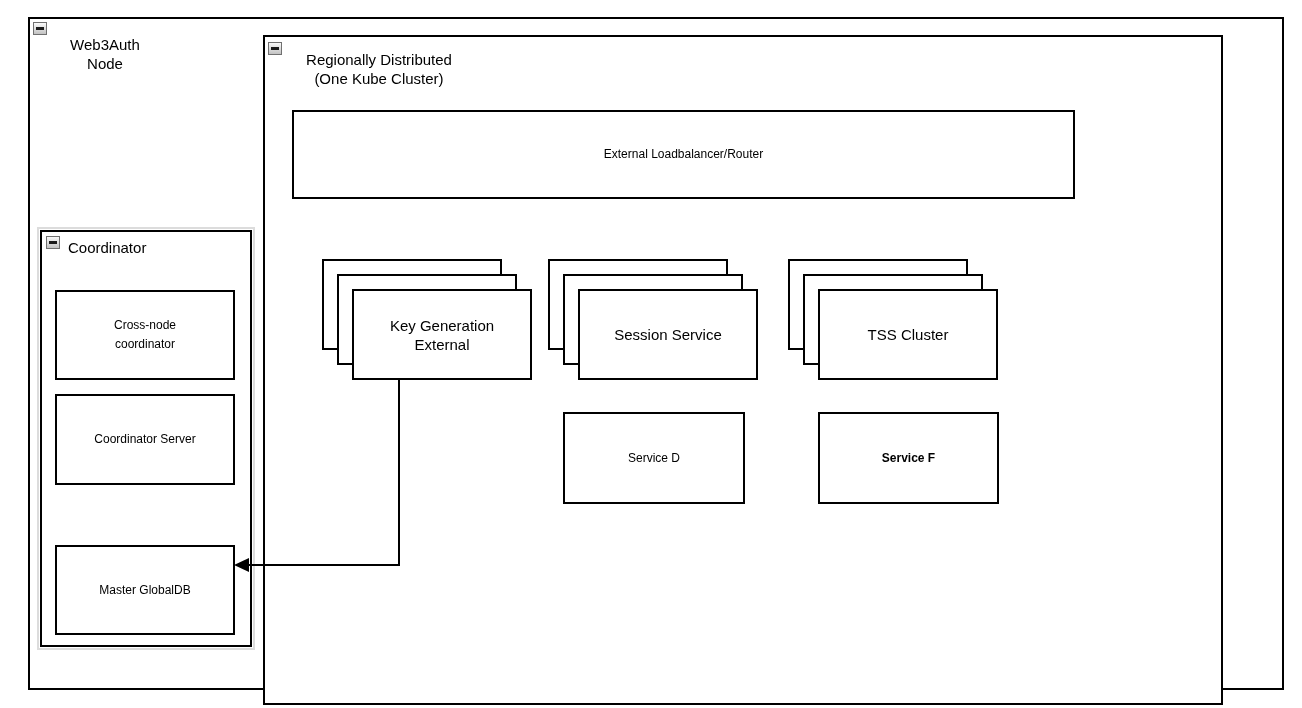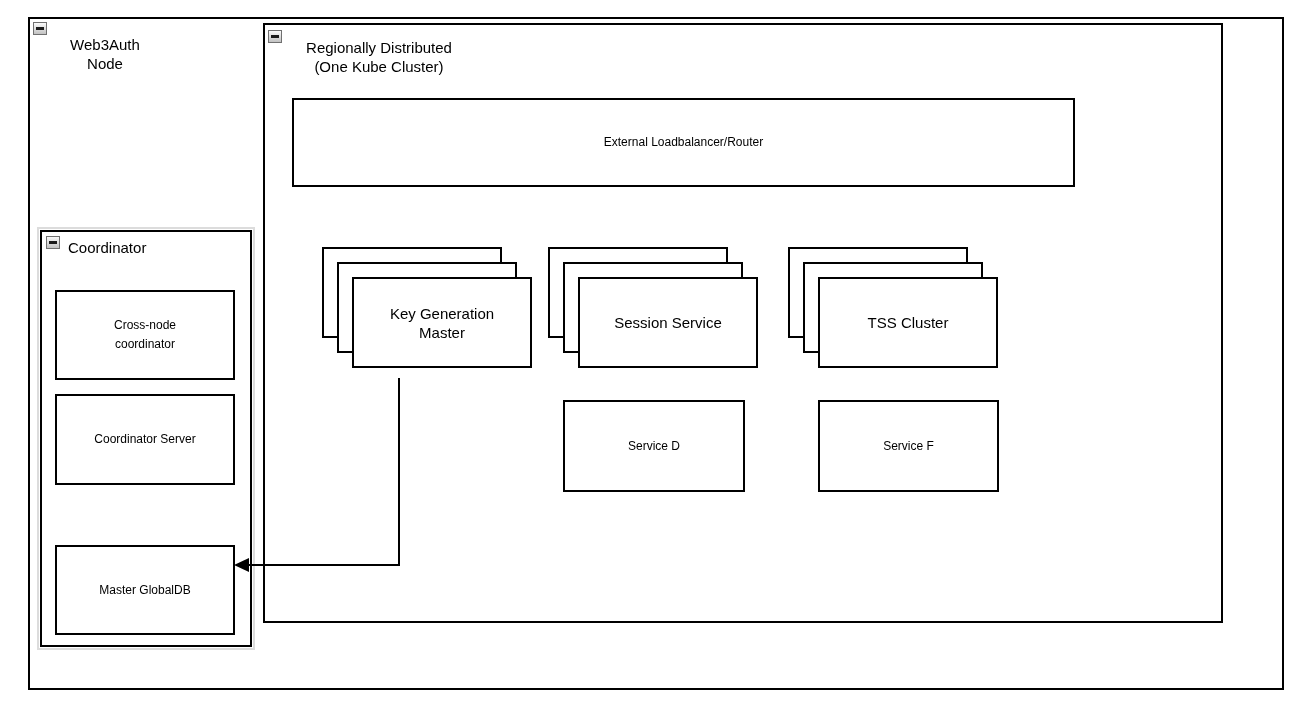--- a/index.html
+++ b/index.html
@@ -116,37 +116,37 @@
 
       <div class="node" style="left:13px; top:162px; width:180px; height:91px;text-align:center;">
         <div>Coordinator Server</div>
       </div>
 
       <div class="node" style="left:13px; top:313px; width:180px; height:90px;">
         <div>Master GlobalDB</div>
       </div>
     </div>
 
-    <div class="container" style="left:233px; top:4px; width:960px; height:600px;">
+    <div class="container" style="left:233px; top:16px; width:960px; height:670px;">
       <span class="collapse" style="left:3px; top:5px;"></span>
       <div class="grouplabel centered" style="left:28px; top:13px; width:172px;">
         <div>Regionally Distributed</div>
         <div>(One Kube Cluster)</div>
       </div>
 
       <div class="node" style="left:27px; top:73px; width:783px; height:89px;">
         <div>External Loadbalancer/Router</div>
       </div>
 
       <div class="stack" style="left:13px; top:222px;margin-left:44px;">
         <div class="card back"></div>
         <div class="card middle"></div>
         <div class="card front">
           <div>Key Generation</div>
-          <div>Master</div>
+          <div>External</div>
         </div>
       </div>
 
       <div class="stack" style="left:283px; top:222px;">
         <div class="card back"></div>
         <div class="card middle"></div>
         <div class="card front">
           <div>Session Service</div>
         </div>
       </div>
@@ -156,21 +156,21 @@
         <div class="card middle"></div>
         <div class="card front">
           <div>TSS Cluster</div>
         </div>
       </div>
 
       <div class="node" style="left:298px; top:375px; width:182px; height:92px;">
         <div>Service D</div>
       </div>
 
-      <div class="node" style="left:553px; top:375px; width:181px; height:92px;">
+      <div class="node" style="left:553px; top:375px; width:181px; height:92px;font-weight:bold;">
         <div>Service F</div>
       </div>
     </div>
   </div>
 
   <svg class="connector-layer" viewBox="0 0 1302 708" xmlns="http://www.w3.org/2000/svg">
     <path d="M 399 378 L 399 565 L 247 565" fill="none" stroke="#000" stroke-width="2"></path>
     <polygon points="234,565 249,558 249,572" fill="#000"></polygon>
   </svg>
 

